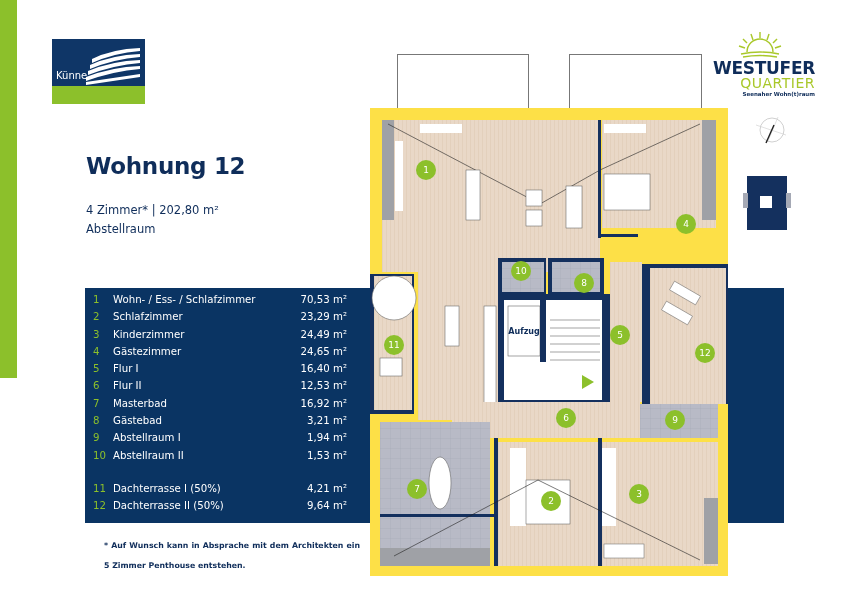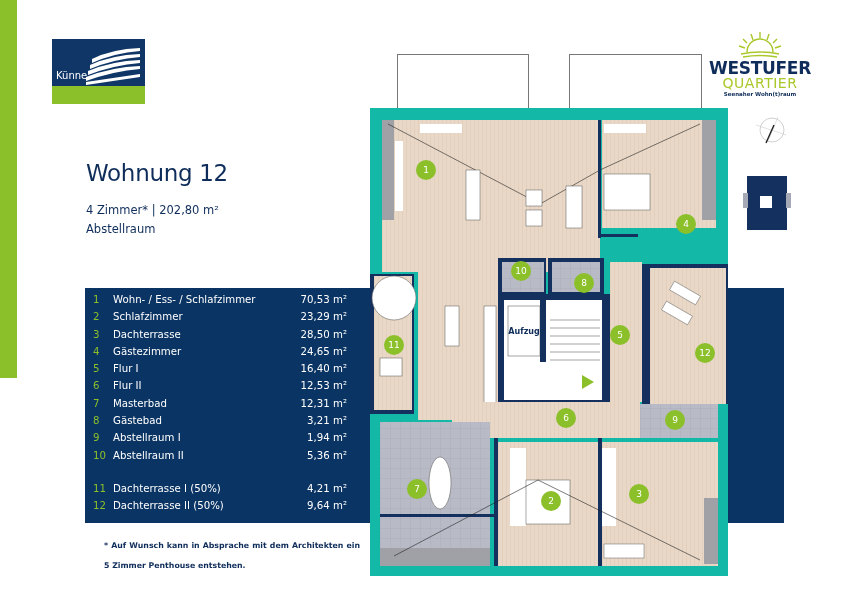--- a/index.html
+++ b/index.html
@@ -11,43 +11,43 @@
   .green-bar { left:0; top:0; width:17px; height:378px; background:var(--green); }
 
   
   .k-logo { left:52px; top:39px; width:93px; height:66px; }
   .k-logo .top { position:absolute; left:0; top:0; width:93px; height:47px; background:#0f3667; }
   .k-logo .bot { position:absolute; left:0; top:47px; width:93px; height:18px; background:#8cc02b; }
   .k-logo .name { position:absolute; left:4px; top:31px; font-size:10px; color:#ffffff; }
   .k-logo .tag { position:absolute; left:4px; top:50px; font-size:8.5px; color:#ffffff; white-space:nowrap; letter-spacing:0.2px; }
 
   
-  .w-logo { left:705px; top:30px; width:110px; height:70px; text-align:center; }
+  .w-logo { left:705px; top:30px; width:110px; height:70px; text-align:right; }
   .w-logo .w1 { position:absolute; left:0; top:28px; width:110px; font-weight:bold; font-size:17px; color:#0f2d5a; letter-spacing:-0.3px; }
   .w-logo .w2 { position:absolute; left:0; top:45px; width:110px; font-size:14px; color:#a9c82a; letter-spacing:0.5px; }
   .w-logo .w3 { position:absolute; left:0; top:61px; width:110px; font-size:5.5px; color:#0f2d5a; font-weight:bold; }
 
   
-  .title { left:86px; top:160px; font-size:23px; font-weight:normal; color:#0f2d5a; letter-spacing:-0.3px; font-family:"DejaVu Sans", sans-serif; }
+  .title { left:86px; top:153px; font-size:23px; font-weight:bold; color:#0f2d5a; letter-spacing:-0.3px; font-family:"DejaVu Sans", sans-serif; }
   .subtitle { left:86px; top:203px; font-size:11.5px; color:#0f2d5a;text-align:center; }
   .floor { left:86px; top:222px; font-size:11.5px; color:#0f2d5a; }
 
   
   .panel { left:85px; top:288px; width:699px; height:235px; background:#0a3463; }
   .rooms { left:85px; top:294px; width:270px; }
   .room-row { position:relative; height:17.3px; font-size:10.2px; color:#ffffff; }
   .room-row .num { position:absolute; left:8px; width:14px; text-align:left; color:#8cc02b; }
   .room-row .nm { position:absolute; left:28px; white-space:nowrap; }
   .room-row .ar { position:absolute; right:8px; white-space:nowrap; }
   .room-gap { height:16px; }
 
   .footnote { left:104px; top:536px; width:256px; font-size:7.8px; color:#0f2d5a; line-height:20px; text-align:justify; font-weight:bold; }
 
   
-  .plan { left:370px; top:108px; width:358px; height:468px; background:#14b8a6; }
+  .plan { left:370px; top:108px; width:358px; height:468px; background:#fde047; }
   .balc { border:1px solid #777; border-bottom:none; background:#fff; }
 
   .compass { left:752px; top:113px; width:36px; height:40px; }
   .keyplan { left:747px; top:176px; width:40px; height:54px; background:#14305e; }
   .keyplan .ins { position:absolute; left:13px; top:20px; width:12px; height:12px; background:#fff; }
   .keyplan .side { position:absolute; top:17px; width:5px; height:15px; background:#a5a9b5; }
 </style>
 </head>
 <body>
 
@@ -103,57 +103,57 @@
       <span class="nm">Wohn- / Ess- / Schlafzimmer</span>
       <span class="ar">70,53 m²</span>
     </div>
   <div class="room-row">
       <span class="num">2</span>
       <span class="nm">Schlafzimmer</span>
       <span class="ar">23,29 m²</span>
     </div>
   <div class="room-row">
       <span class="num">3</span>
-      <span class="nm">Dachterrasse</span>
-      <span class="ar">28,50 m²</span>
+      <span class="nm">Kinderzimmer</span>
+      <span class="ar">24,49 m²</span>
     </div>
   <div class="room-row">
       <span class="num">4</span>
       <span class="nm">Gästezimmer</span>
       <span class="ar">24,65 m²</span>
     </div>
   <div class="room-row">
       <span class="num">5</span>
       <span class="nm">Flur I</span>
       <span class="ar">16,40 m²</span>
     </div>
   <div class="room-row">
       <span class="num">6</span>
       <span class="nm">Flur II</span>
       <span class="ar">12,53 m²</span>
     </div>
   <div class="room-row">
       <span class="num">7</span>
       <span class="nm">Masterbad</span>
-      <span class="ar">12,31 m²</span>
+      <span class="ar">16,92 m²</span>
     </div>
   <div class="room-row">
       <span class="num">8</span>
       <span class="nm">Gästebad</span>
       <span class="ar">3,21 m²</span>
     </div>
   <div class="room-row">
       <span class="num">9</span>
       <span class="nm">Abstellraum I</span>
       <span class="ar">1,94 m²</span>
     </div>
   <div class="room-row">
       <span class="num">10</span>
       <span class="nm">Abstellraum II</span>
-      <span class="ar">5,36 m²</span>
+      <span class="ar">1,53 m²</span>
     </div>
   <div class="room-gap"></div>
   <div class="room-row">
       <span class="num">11</span>
       <span class="nm">Dachterrasse I (50%)</span>
       <span class="ar">4,21 m²</span>
     </div>
   <div class="room-row">
       <span class="num">12</span>
       <span class="nm">Dachterrasse II (50%)</span>

